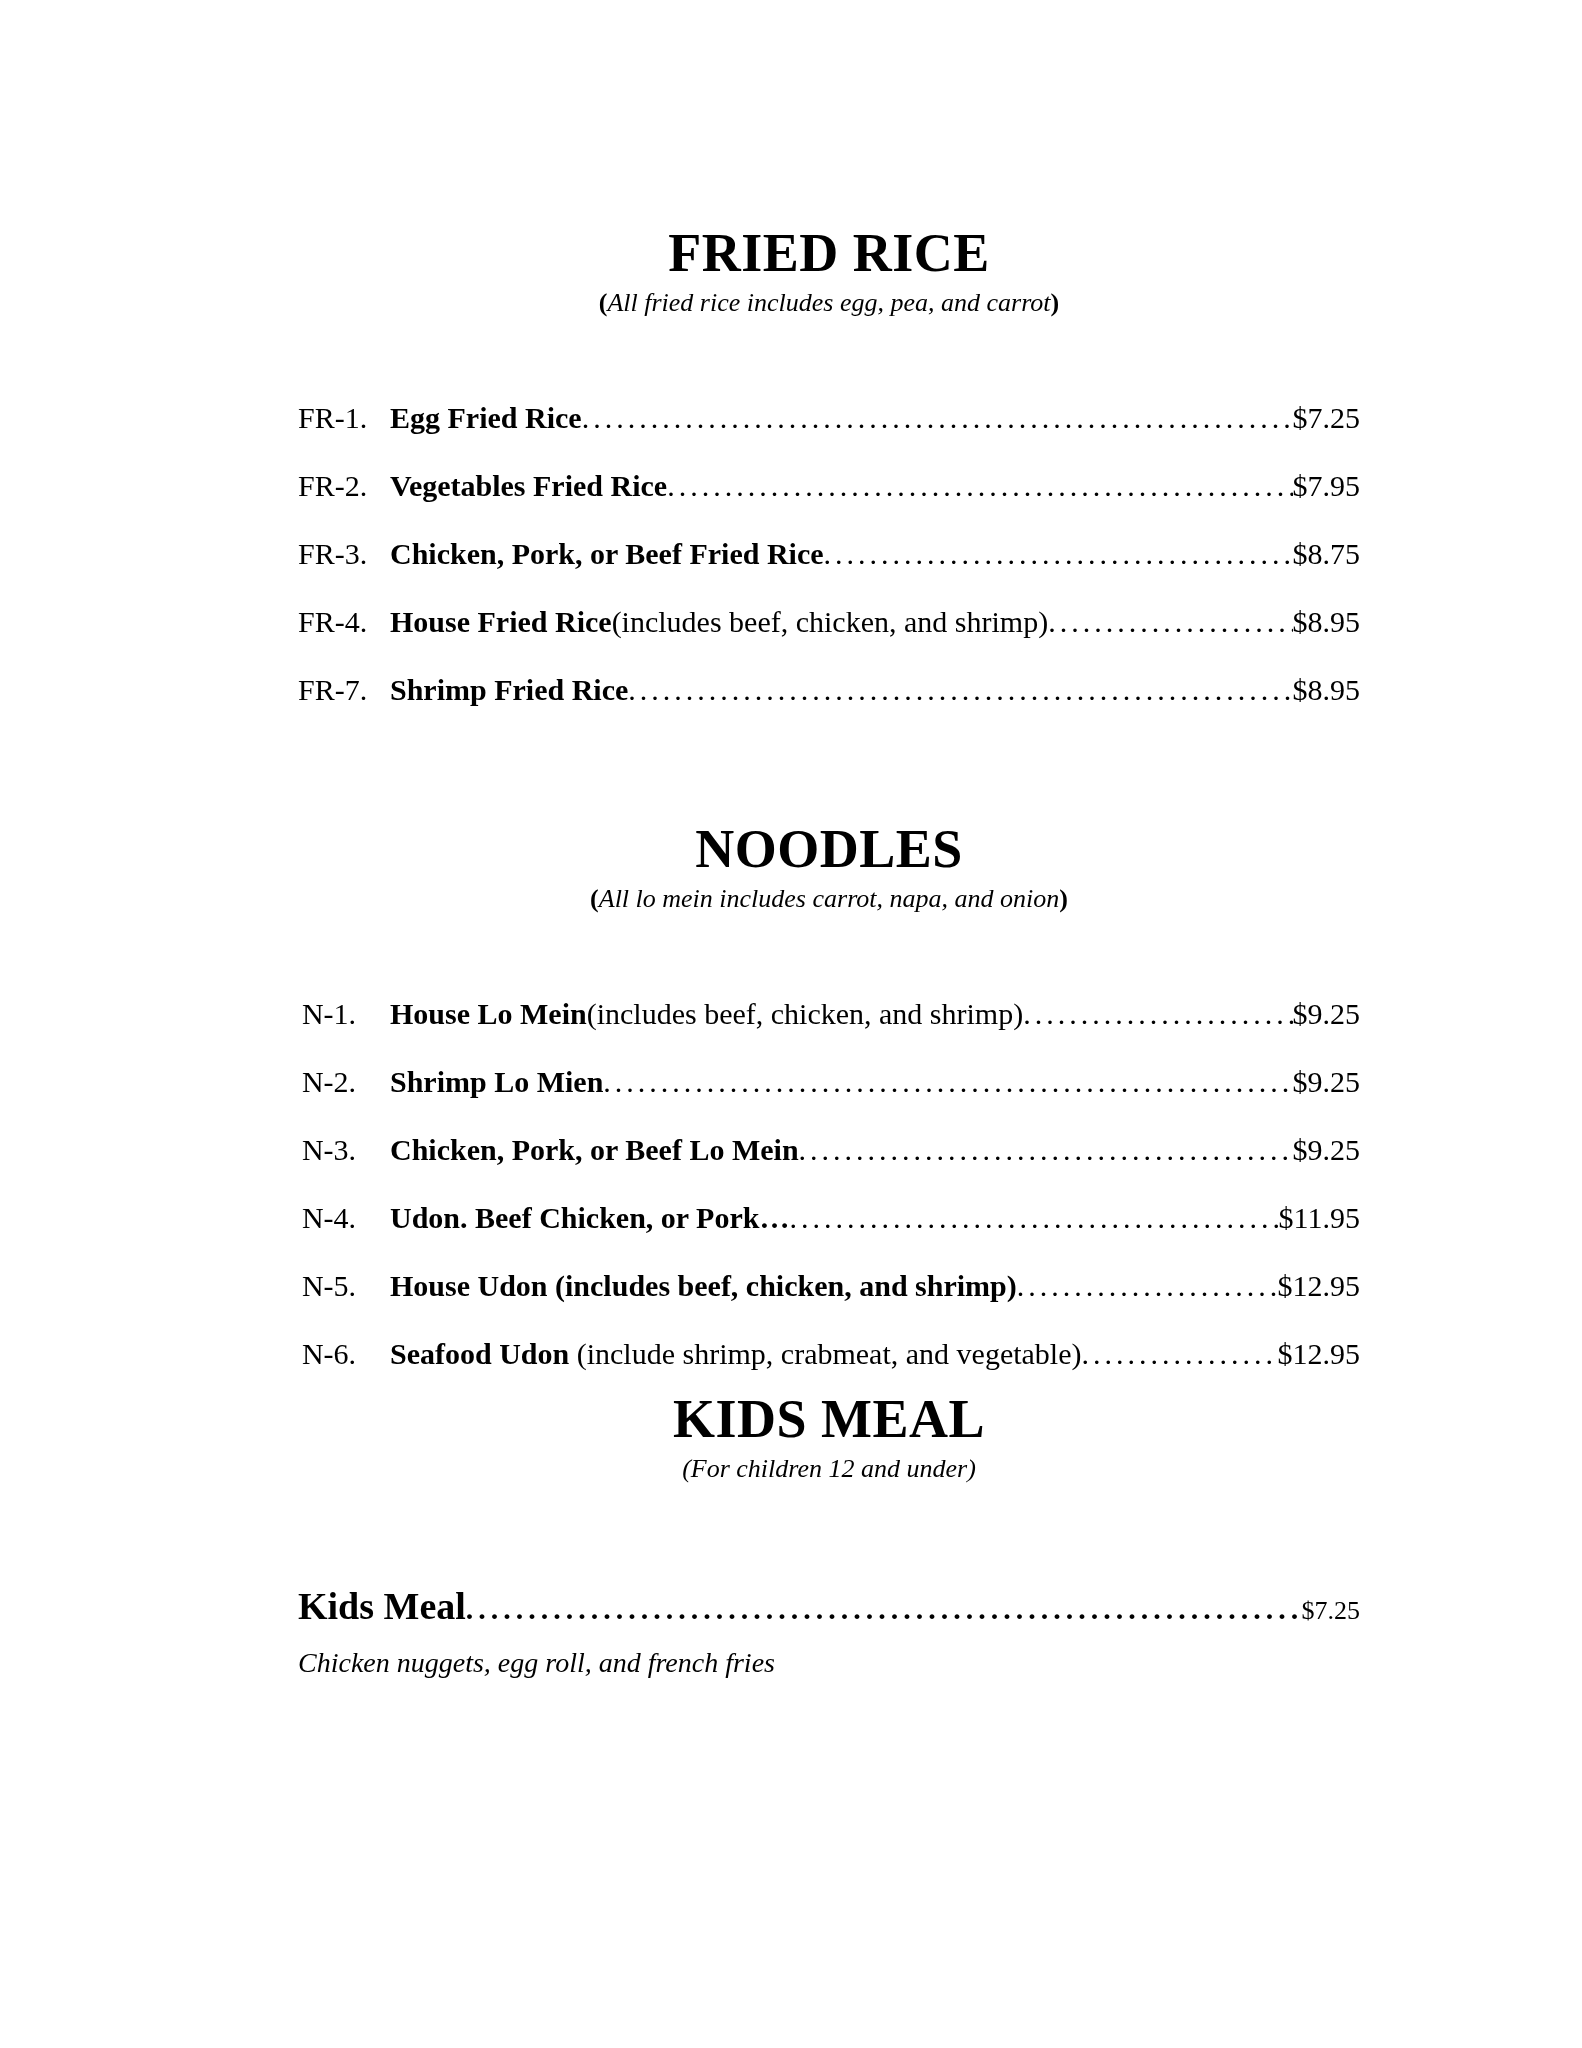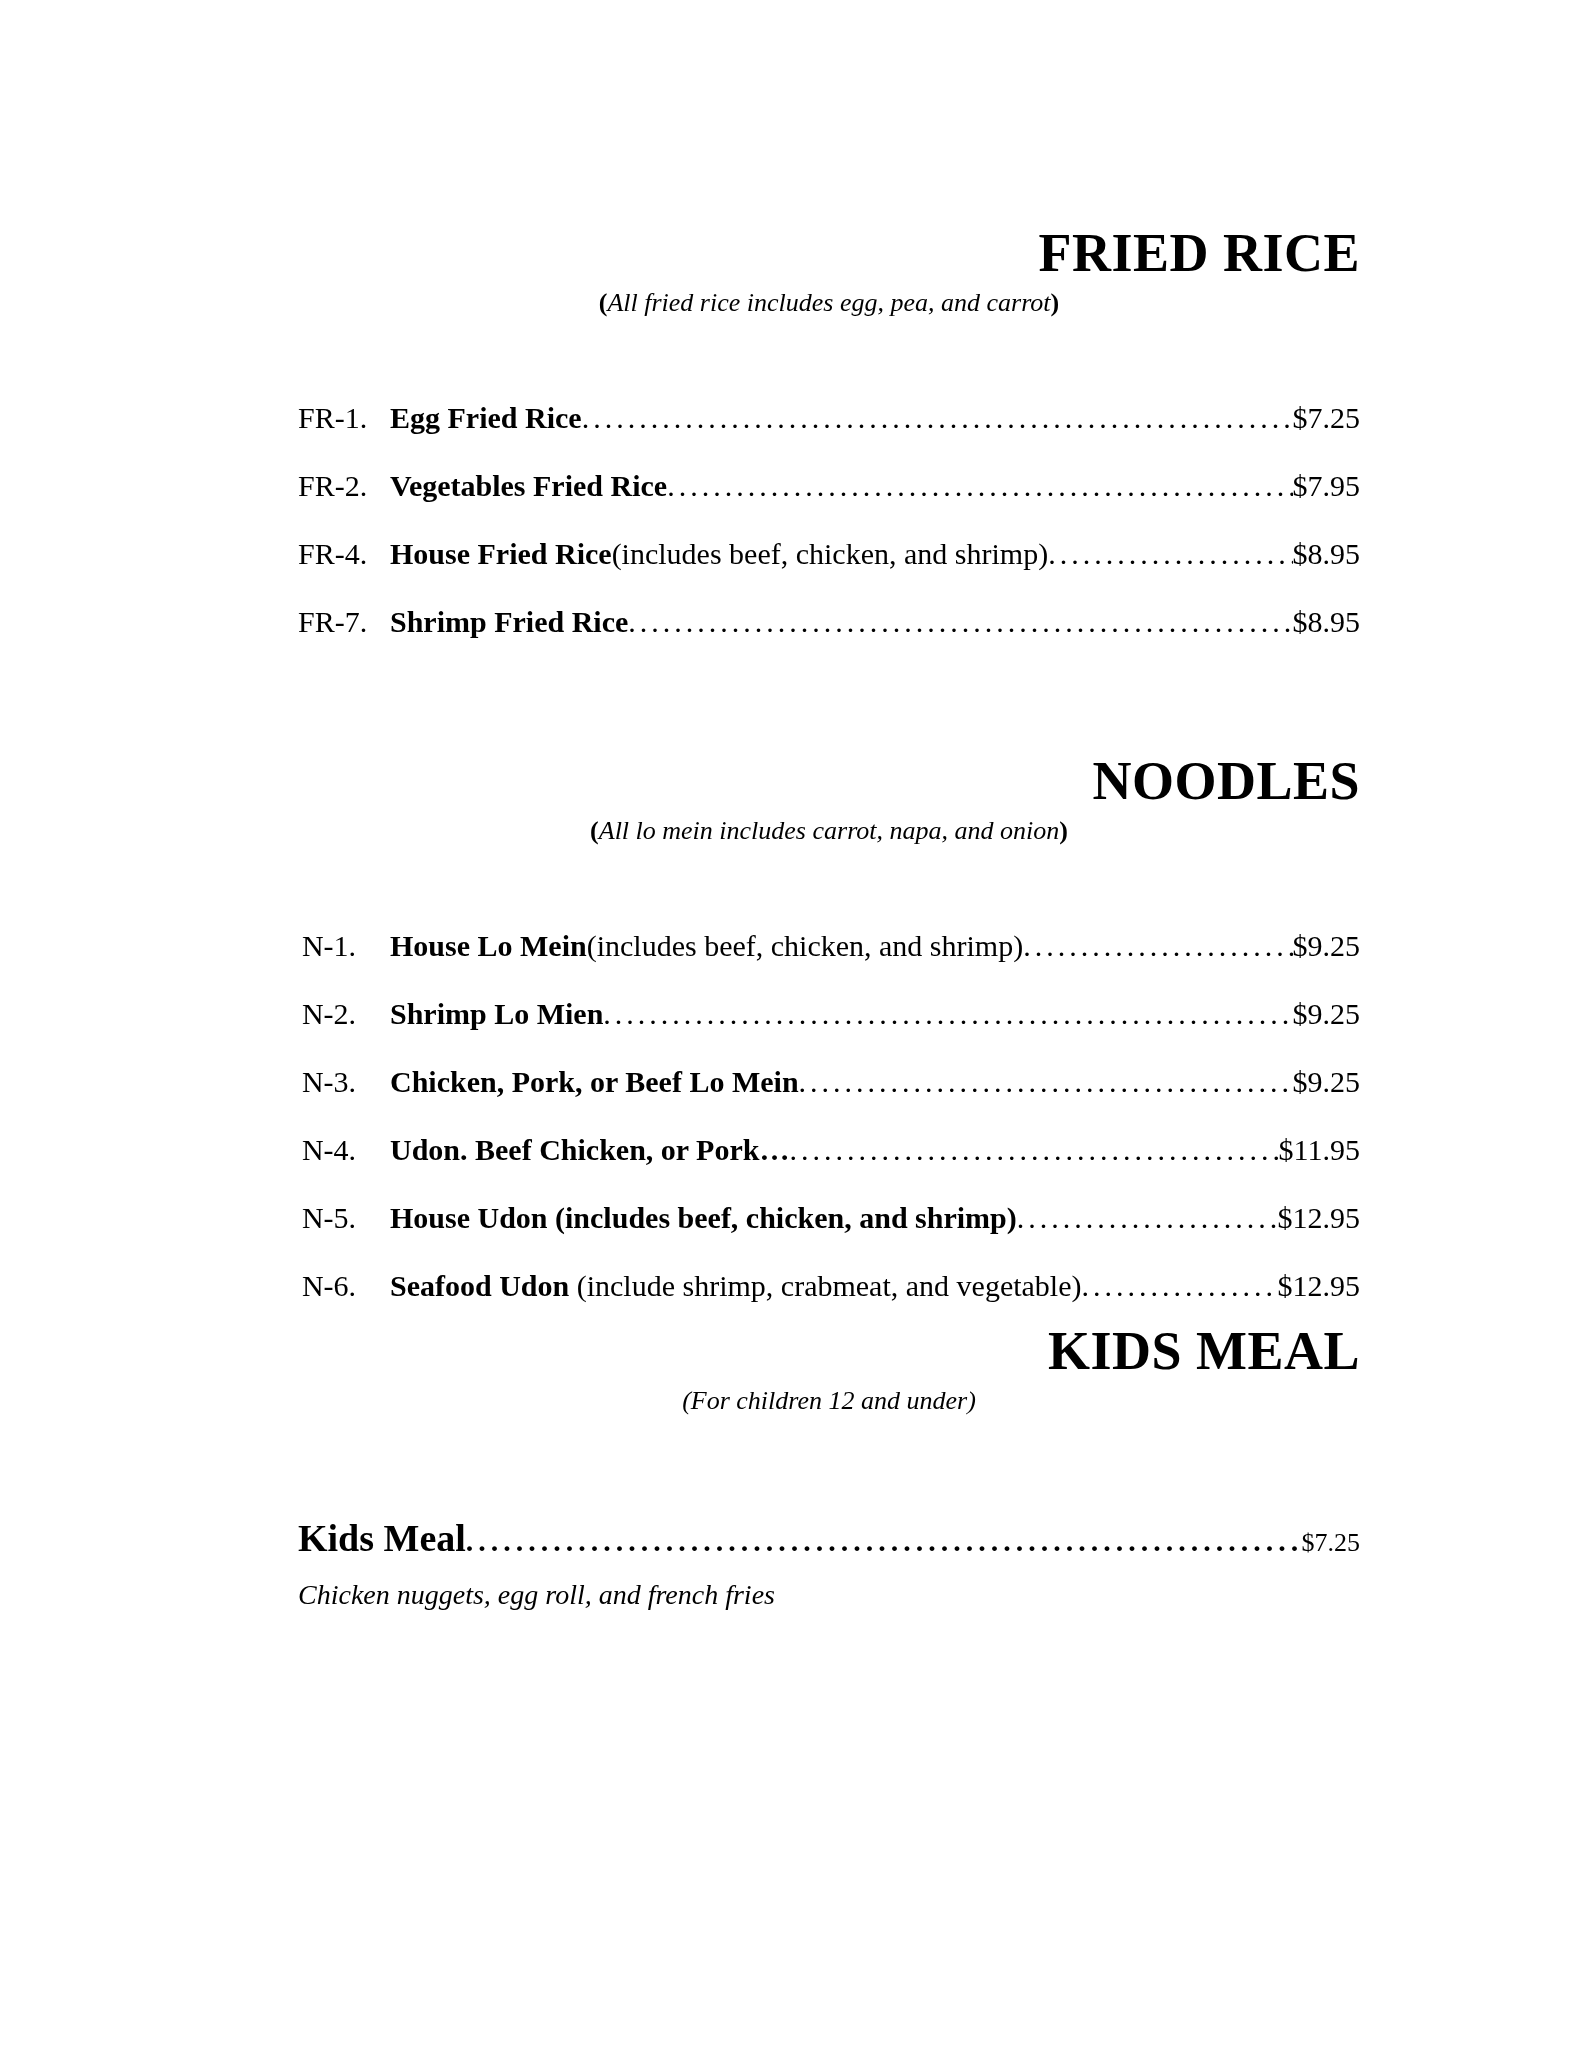--- a/index.html
+++ b/index.html
@@ -18,21 +18,21 @@
   }
   .content {
     margin-left: 298px;
     margin-right: 222px; 
   }
   
   .section-title {
     font-size: 54px;
     font-weight: bold;
     line-height: 1.15;
-    text-align: right;
+    text-align: center;
     letter-spacing: 0.5px;
   }
   .section-subtitle {
     font-size: 26px;
     line-height: 34px;
     text-align: center;
     margin-top: 2px;
   }
   .section-subtitle .sub-text { font-style: italic; }
   .section-subtitle .paren { font-weight: bold; font-style: normal; }
@@ -111,20 +111,30 @@
       <span class="code">FR-2.</span>
       <span class="name">Vegetables Fried Rice</span>
       <span class="desc"></span>
       <span class="dots"></span>
       <span class="price">$7.95</span>
     </div>
 
   </div>
           <div class="item">
     <div class="row">
+      <span class="code">FR-3.</span>
+      <span class="name">Chicken, Pork, or Beef Fried Rice</span>
+      <span class="desc"></span>
+      <span class="dots"></span>
+      <span class="price">$8.75</span>
+    </div>
+
+  </div>
+          <div class="item">
+    <div class="row">
       <span class="code">FR-4.</span>
       <span class="name">House Fried Rice</span>
       <span class="desc">(includes beef, chicken, and shrimp)</span>
       <span class="dots"></span>
       <span class="price">$8.95</span>
     </div>
 
   </div>
           <div class="item">
     <div class="row">

